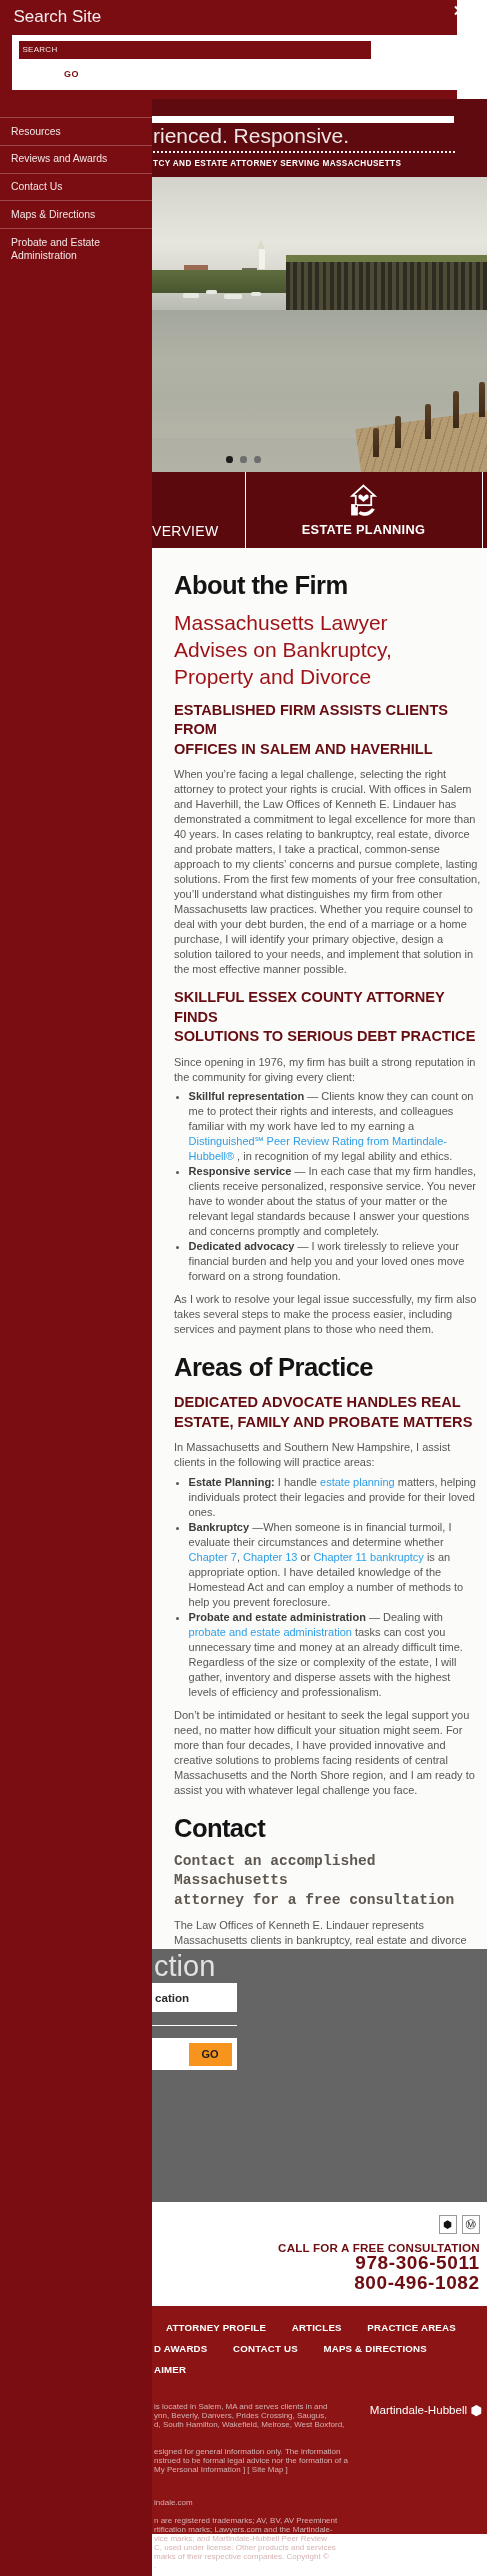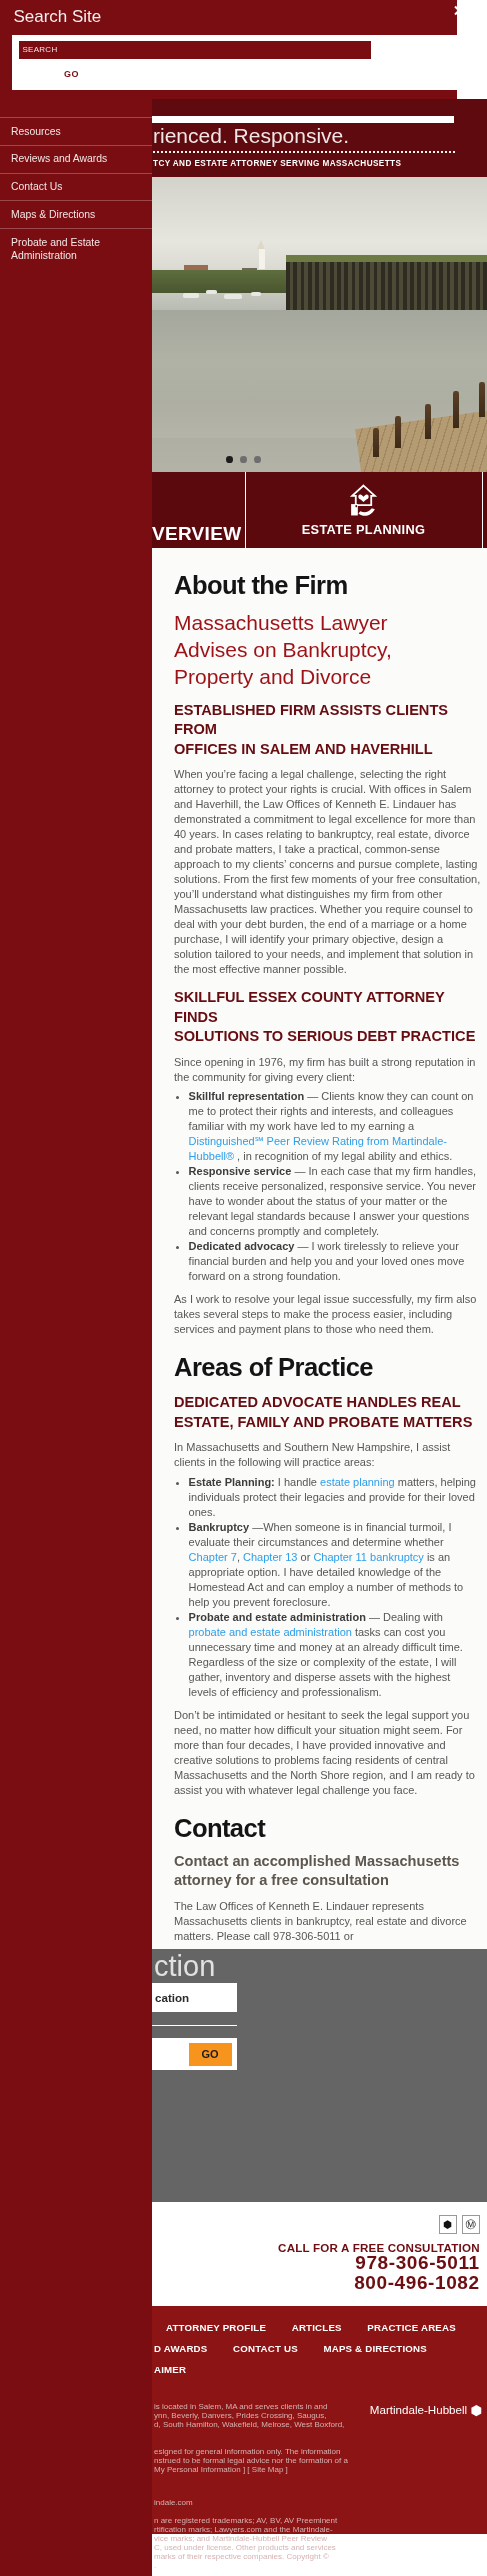--- a/index.html
+++ b/index.html
@@ -45,32 +45,32 @@
   .boat{position:absolute;background:#e8e8e2;}
   .dock{position:absolute;left:359px;top:241px;width:158px;height:67px;transform:rotate(-8deg);
       background:repeating-linear-gradient(115deg,#b49b72 0 6px,#a08761 6px 7.3px);}
   .post{position:absolute;width:5.5px;background:linear-gradient(#5a3f26,#3c2a17);border-radius:2.4px 2.4px 0 0;}
   #carousel-dots{position:absolute;left:0;top:277px;width:487px;text-align:center;}
   .dot{display:inline-block;width:6.7px;height:6.7px;border-radius:50%;background:#6e6e6e;margin:0 3.7px;cursor:pointer;}
   .dot.active{background:#1d1d1d;}
   
   #tabs{position:absolute;left:0;top:472px;width:487px;height:76px;background:#5c090d;z-index:5;}
   .tab-divider{position:absolute;top:0;bottom:0;width:0.6px;background:#fff;}
-  #tab-overview-label{position:absolute;left:152px;top:51px;color:#fff;font-weight:bold;font-size:19px;letter-spacing:0.3px;}
+  #tab-overview-label{position:absolute;left:152px;top:51px;color:#fff;font-weight:normal;font-size:14px;letter-spacing:0.3px;}
   #tab-estate{position:absolute;left:245px;top:0;width:237px;height:76px;text-align:center;cursor:pointer;}
   #tab-estate-icon{margin-top:9.7px;}
   #tab-estate-label{color:#fff;font-weight:bold;font-size:12.8px;letter-spacing:0.3px;margin-top:1.2px;}
   
   #main{position:absolute;left:0;top:548px;width:487px;height:1401px;background:#fbfbfa;z-index:4;
       box-sizing:border-box;padding:23px 6px 0 174px;overflow:hidden;color:#575757;}
   #main h1{font-size:25.6px;color:#141414;margin:16px 0 0 0;letter-spacing:-0.6px;}
   #main h1:first-child{margin-top:0;}
   .headline-red{font-size:21px;line-height:27px;font-weight:400;color:#9e1217;margin-top:8.5px;white-space:pre-line;}
   .subhead{font-size:14.6px;line-height:19.5px;font-weight:bold;color:#670d12;margin-top:11px;white-space:pre-line;}
-  .subhead-gray{font-size:14.6px;line-height:19.5px;font-weight:bold;color:#5e574f;margin-top:8.5px;white-space:pre-line;}
+  .subhead-gray{font-size:14.6px;line-height:19.5px;font-weight:bold;color:#5e574f;margin-top:8.5px;white-space:pre-line;font-family:Liberation Mono, monospace;}
   .body-p{font-size:11px;line-height:15px;margin-top:8px;}
   ul.bullets{margin:4.9px 0 0 0;padding:0 0 0 14.6px;font-size:11px;line-height:15px;}
   ul.bullets li{margin:0;}
   .run-b{font-weight:bold;color:#3d3d3d;}
   .run-l{color:#2e9fe8;cursor:pointer;}
   
   #gray-section{position:absolute;left:0;top:1949px;width:487px;height:253px;background:#656565;z-index:5;}
   #gray-heading{position:absolute;left:154px;top:1.2px;font-size:29px;font-weight:300;color:#e3e0e0;}
   #gray-form{position:absolute;left:110px;top:34px;width:127px;}
   #gray-field{background:#fff;height:29px;line-height:29px;padding-left:45px;font-weight:bold;

